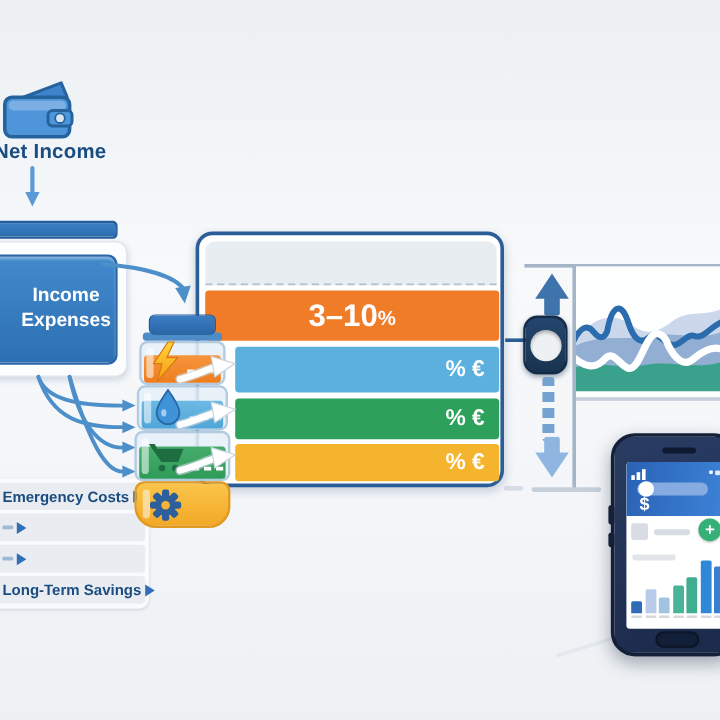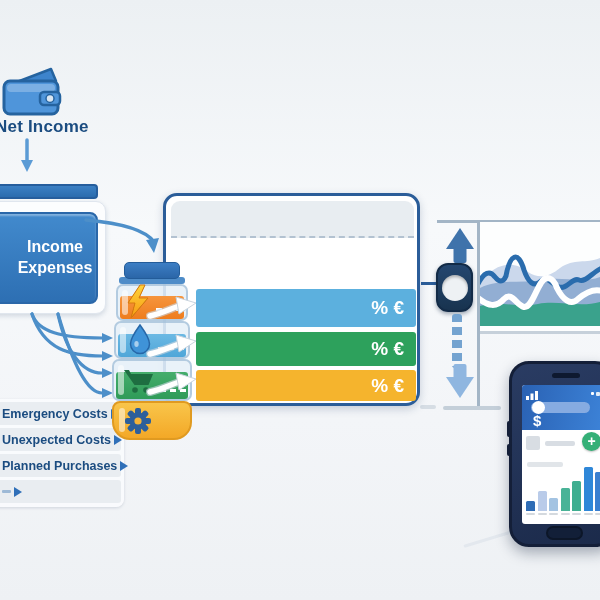--- a/index.html
+++ b/index.html
@@ -140,20 +140,24 @@
     <path d="M32,314 C44,350 70,356 102,356" stroke="#4d8fc9" stroke-width="3.2" fill="none" stroke-linecap="round"></path>
     <path d="M102,351 L113,356 L102,361 Z" fill="#4d8fc9"></path>
     <path d="M58,314 C66,352 82,373 102,373" stroke="#4d8fc9" stroke-width="3.2" fill="none" stroke-linecap="round"></path>
     <path d="M102,368 L113,373 L102,378 Z" fill="#4d8fc9"></path>
     <path d="M58,314 C74,368 88,393 102,393" stroke="#4d8fc9" stroke-width="3.2" fill="none" stroke-linecap="round"></path>
     <path d="M102,388 L113,393 L102,398 Z" fill="#4d8fc9"></path>
   </svg>
 
   <div class="abs alloc-card" style="z-index:2;">
     <div class="alloc-header"></div>
+    <div class="bar bar-orange">
+      <span class="range">3–10</span>
+      <span class="suffix">%</span>
+    </div>
     <div class="bar bar-blue">
       <span>% €</span>
     </div>
     <div class="bar bar-green">
       <span>% €</span>
     </div>
     <div class="bar bar-yellow">
       <span>% €</span>
     </div>
   </div>
@@ -228,30 +232,29 @@
     </g>
   </svg>
 
   <div class="abs cat-card" style="z-index:3;">
     <div class="cat-row">
       <span class="cat-label">Emergency Costs</span>
       <span class="cat-dash"></span>
       <span class="cat-tri"></span>
     </div>
     <div class="cat-row">
-      <span class="cat-label">Unexpected Costs</span>
       <span class="cat-dash"></span>
       <span class="cat-tri"></span>
     </div>
     <div class="cat-row">
-      <span class="cat-label">Planned Purchases</span>
       <span class="cat-dash"></span>
       <span class="cat-tri"></span>
     </div>
     <div class="cat-row">
+      <span class="cat-label">Long-Term Savings</span>
       <span class="cat-dash"></span>
       <span class="cat-tri"></span>
     </div>
   </div>
 
   <div class="abs line-top"></div>
   <div class="abs line-vert"></div>
   <div class="abs line-base"></div>
   <div class="abs line-base-stub"></div>
 

